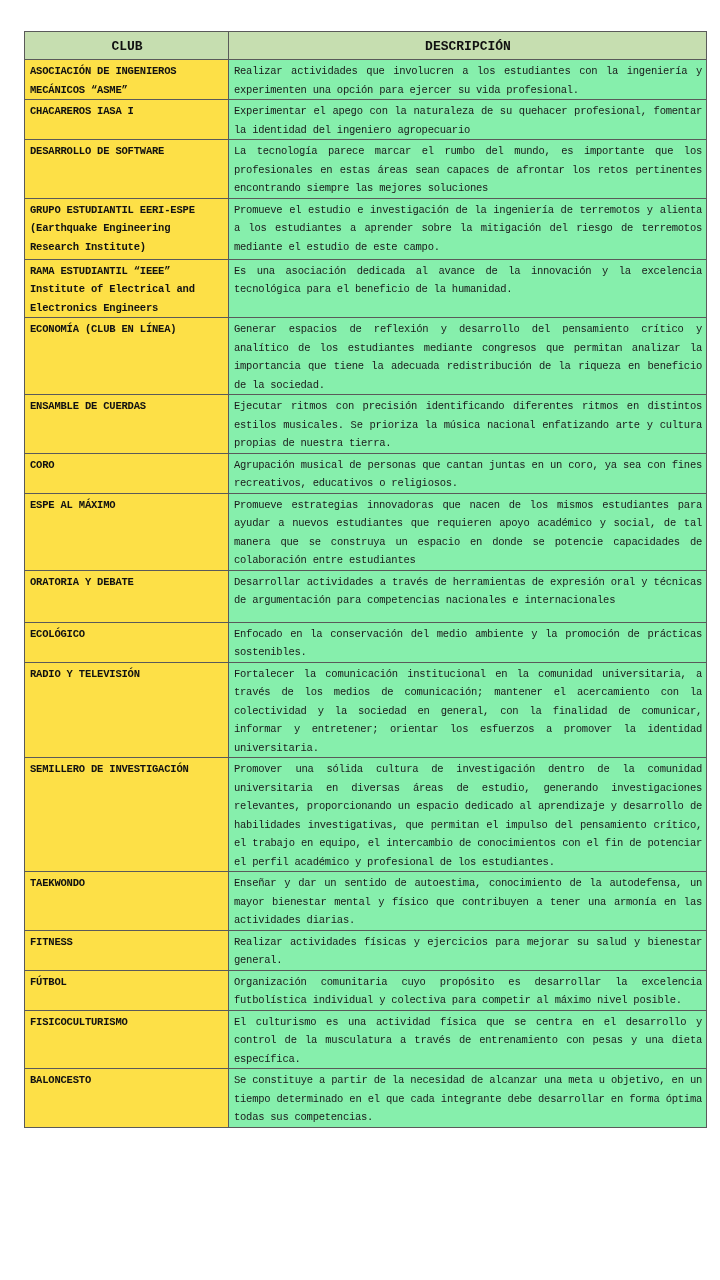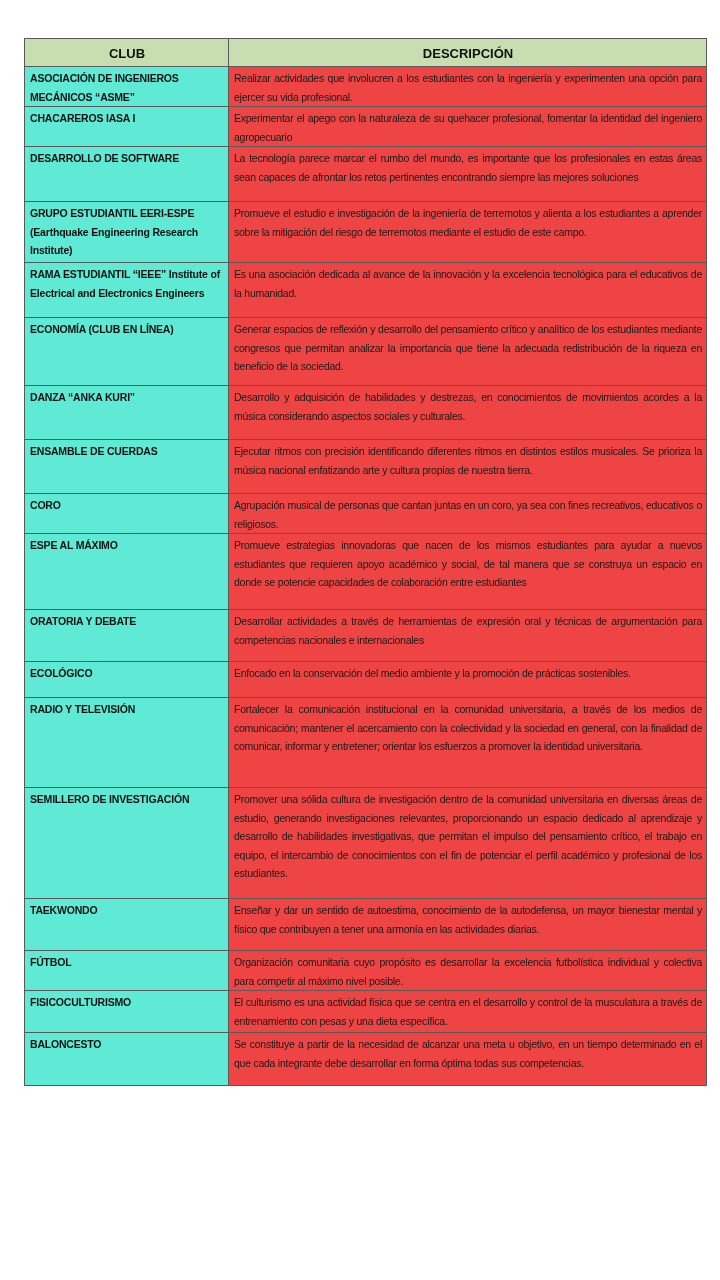--- a/index.html
+++ b/index.html
@@ -1,27 +1,27 @@
 <!DOCTYPE html>
 <html><head>
 <meta charset="utf-8">
 <style>
   html, body { margin:0; padding:0; background:#ffffff; }
   body { width:720px; height:1280px; position:relative; overflow:hidden;
          font-family: "Liberation Sans", sans-serif; }
-  #clubs-table { position:absolute; left:24px; top:38px; width:682px;
-                 border-collapse:collapse; table-layout:fixed; }
+  #clubs-table { position:absolute; left:24px; top:31px; width:682px;
+                 border-collapse:collapse; table-layout:fixed;font-family:Liberation Mono, monospace; }
   #clubs-table td, #clubs-table th { border:1.5px solid #5a5a5a; padding:2px 4px 0 5px;
                  vertical-align:top; overflow:hidden; }
   #clubs-table th { background:#c6deb0; height:25px; font-size:13px; font-weight:bold;
                  color:#111; text-align:center; vertical-align:middle; }
   col.c1 { width:204px; } col.c2 { width:478px; }
-  td.club { background:#5eead4; font-weight:bold; font-size:10.5px; color:#111;
+  td.club { background:#fde047; font-weight:bold; font-size:10.5px; color:#111;
             line-height:18.5px; letter-spacing:-0.2px; }
-  td.desc { background:#ef4444; font-size:10.5px; color:#1a1a1a; line-height:18.5px;
+  td.desc { background:#86efac; font-size:10.5px; color:#1a1a1a; line-height:18.5px;
             text-align:justify; letter-spacing:-0.25px; }
 </style>
 </head>
 <body>
 
 <table id="clubs-table">
   <colgroup>
       <col class="c1">
       <col class="c2">
     </colgroup>
@@ -43,29 +43,25 @@
       <tr style="height: 55px;">
         <td class="club">DESARROLLO DE SOFTWARE</td>
         <td class="desc">La tecnología parece marcar el rumbo del mundo, es importante que los profesionales en estas áreas sean capaces de afrontar los retos pertinentes encontrando siempre las mejores soluciones</td>
       </tr>
       <tr style="height: 61px; margin-top: 48px;">
         <td class="club">GRUPO ESTUDIANTIL  EERI-ESPE (Earthquake Engineering Research Institute)</td>
         <td class="desc">Promueve el estudio e investigación de la ingeniería de terremotos y alienta a los estudiantes a aprender sobre la mitigación del riesgo de terremotos mediante el estudio de este campo.</td>
       </tr>
       <tr style="height: 55px; padding-left: 25px;">
         <td class="club">RAMA ESTUDIANTIL  “IEEE” Institute of Electrical and Electronics Engineers</td>
-        <td class="desc">Es una asociación dedicada al avance de la innovación y la excelencia tecnológica para el educativos de la humanidad.</td>
+        <td class="desc">Es una asociación dedicada al avance de la innovación y la excelencia tecnológica para el beneficio de la humanidad.</td>
       </tr>
       <tr style="height: 68px;">
         <td class="club">ECONOMÍA (CLUB EN LÍNEA)</td>
         <td class="desc">Generar espacios de reflexión y desarrollo del pensamiento crítico y analítico de los estudiantes mediante congresos que permitan analizar la importancia que tiene la adecuada redistribución de la riqueza en beneficio de  la sociedad.</td>
-      </tr>
-      <tr style="height: 54px;">
-        <td class="club">DANZA “ANKA KURI”</td>
-        <td class="desc">Desarrollo y adquisición de habilidades y destrezas, en conocimientos de movimientos acordes a la música considerando aspectos sociales y culturales.</td>
       </tr>
       <tr style="height: 54px;">
         <td class="club">ENSAMBLE  DE CUERDAS</td>
         <td class="desc">Ejecutar ritmos con precisión identificando diferentes ritmos en distintos estilos musicales. Se prioriza la música nacional enfatizando arte y cultura propias de nuestra tierra.</td>
       </tr>
       <tr style="height: 33px;">
         <td class="club">CORO</td>
         <td class="desc">Agrupación musical de personas que cantan juntas en un coro, ya sea con fines recreativos, educativos o religiosos.</td>
       </tr>
       <tr style="height: 76px;">
@@ -85,20 +81,24 @@
         <td class="desc">Fortalecer la comunicación institucional en la comunidad universitaria, a través de los medios de  comunicación; mantener el acercamiento con la colectividad y la sociedad en  general, con la finalidad de comunicar, informar y entretener;  orientar los esfuerzos a promover  la identidad universitaria.</td>
       </tr>
       <tr style="height: 111px;">
         <td class="club">SEMILLERO  DE INVESTIGACIÓN</td>
         <td class="desc"> Promover una sólida cultura de investigación dentro de la comunidad universitaria en diversas áreas de estudio, generando  investigaciones relevantes, proporcionando un espacio dedicado al aprendizaje y desarrollo de habilidades investigativas, que permitan el impulso del pensamiento crítico, el trabajo en equipo, el  intercambio de conocimientos con el fin de potenciar el perfil académico y profesional de los estudiantes.</td>
       </tr>
       <tr style="height: 52px;">
         <td class="club">TAEKWONDO</td>
         <td class="desc">Enseñar y dar un sentido de autoestima, conocimiento de  la autodefensa, un mayor bienestar mental  y físico que contribuyen a tener  una armonía en  las actividades diarias.</td>
       </tr>
+      <tr style="height: 32px;">
+        <td class="club">FITNESS</td>
+        <td class="desc">Realizar actividades físicas y ejercicios para mejorar su salud y bienestar general.</td>
+      </tr>
       <tr style="height: 35px;">
         <td class="club">FÚTBOL</td>
         <td class="desc">Organización comunitaria cuyo propósito es desarrollar la excelencia futbolística individual y colectiva para competir al máximo nivel posible.</td>
       </tr>
       <tr style="height: 42px; margin-left: 30px;">
         <td class="club">FISICOCULTURISMO</td>
         <td class="desc">El culturismo es una actividad física que se centra en el desarrollo y control de la musculatura a través de entrenamiento  con pesas y una dieta específica.</td>
       </tr>
       <tr style="height: 53px;">
         <td class="club">BALONCESTO</td>

